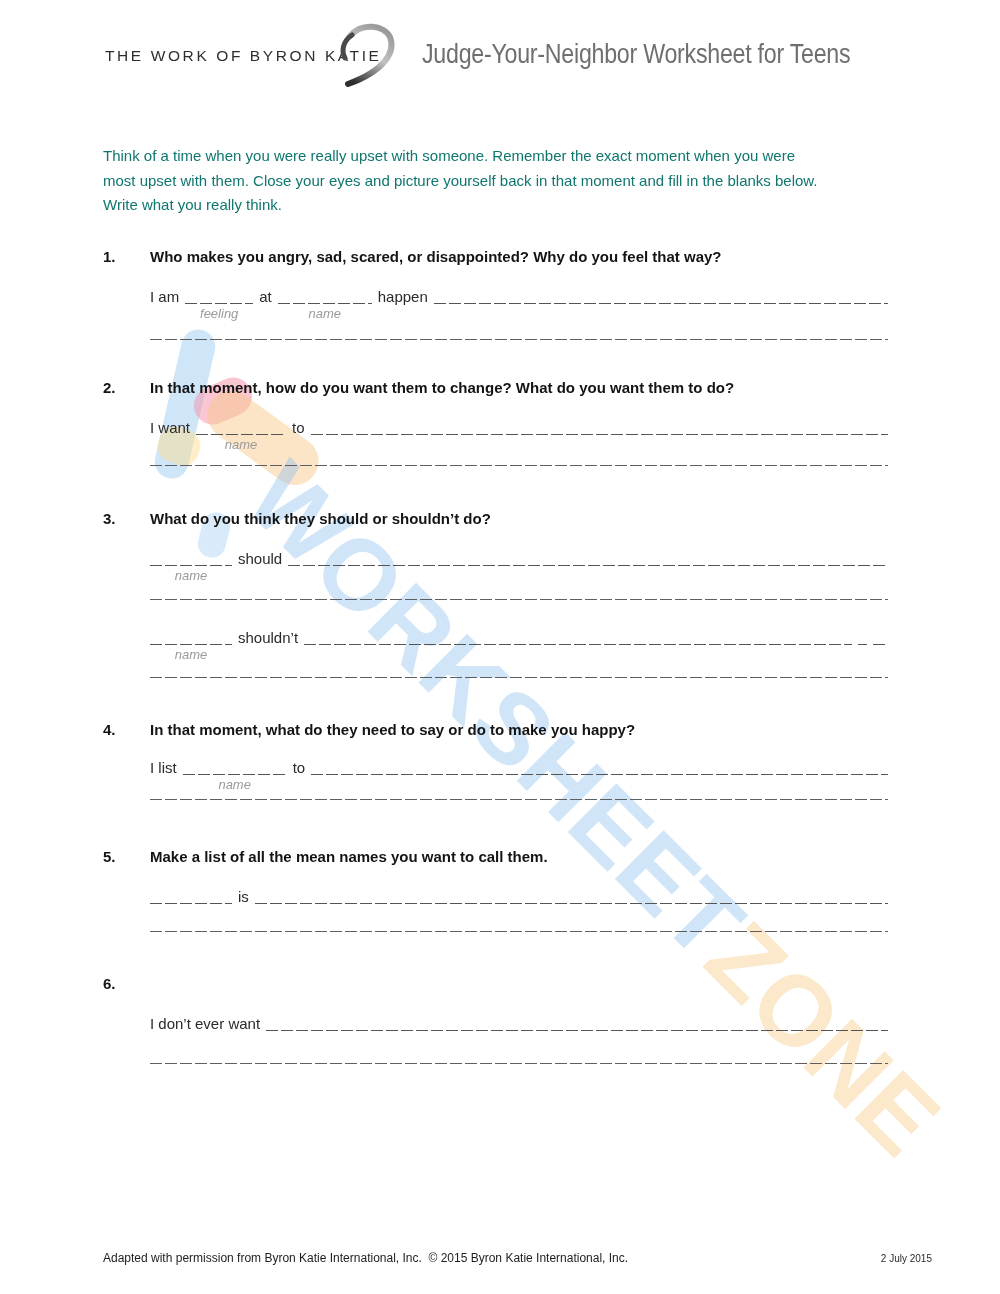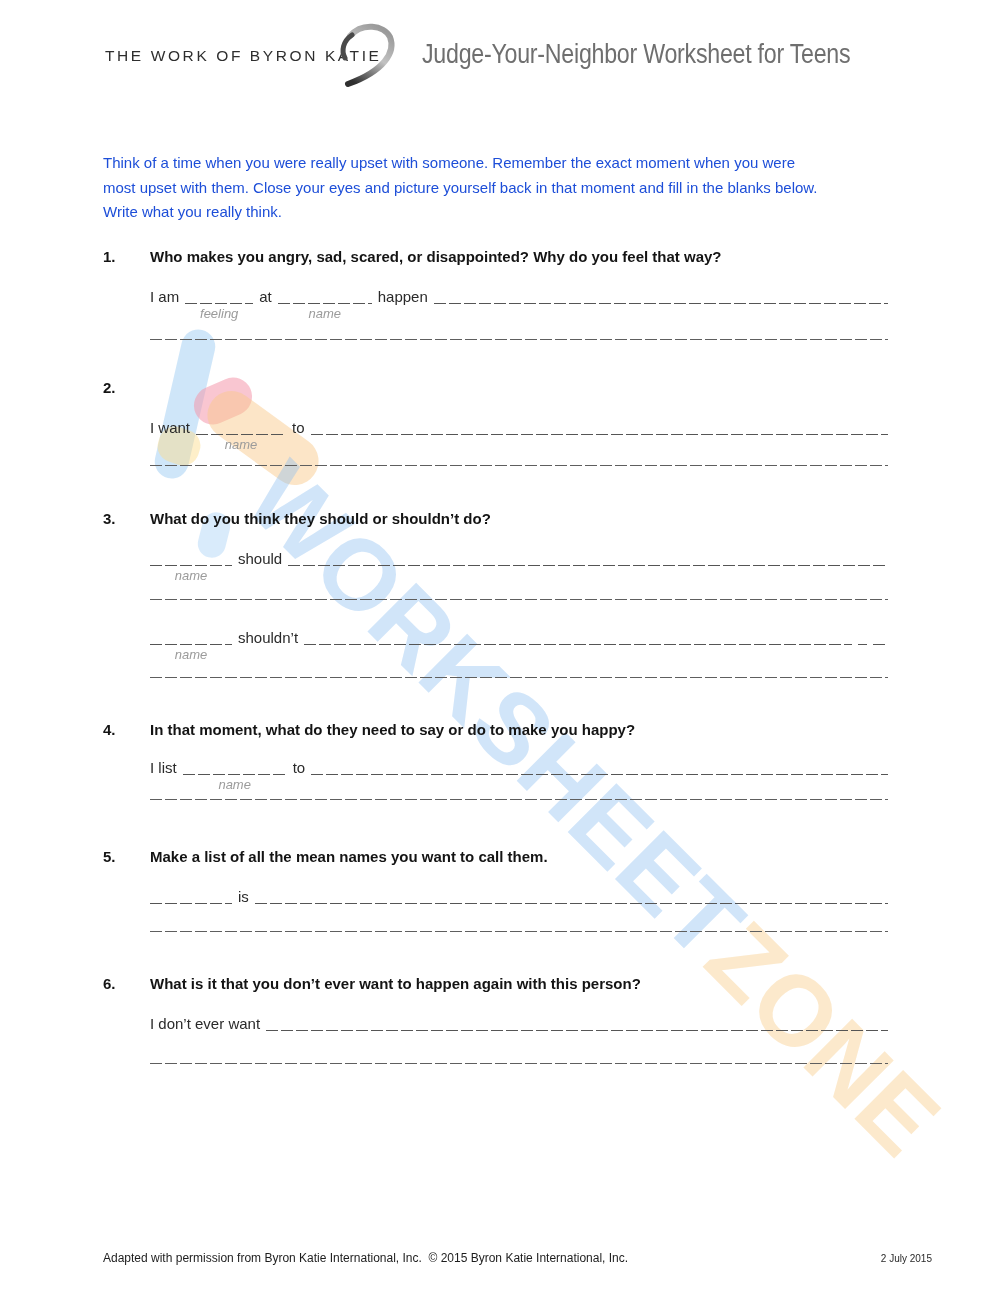--- a/index.html
+++ b/index.html
@@ -23,22 +23,22 @@
   .doc-title{
     left:422px; top:39px;
     font-size:27px; letter-spacing:-0.3px; color:#6f6f6f;
     transform:scaleX(0.86); transform-origin:left top;
     white-space:nowrap;
   }
   .logo-svg{left:330px; top:22px;}
 
   
   .intro{
-    left:103px; top:151px;
-    font-size:15px; line-height:24.7px; color:#1d4ed8;
+    left:103px; top:144px;
+    font-size:15px; line-height:24.7px; color:#0f766e;
   }
 
   
   .q-head{
     left:103px; width:800px;
     display:flex;
     font-size:15px; font-weight:bold; color:#141414;
   }
   .q-head .num{width:47px; flex:0 0 47px;}
 
@@ -146,20 +146,21 @@
       <span class="blank" style="width:94px">
           <span class="sublabel">name</span>
         </span>
       <span class="w">happen</span>
       <span class="blank grow"></span>
     </div>
     <div class="abs line" style="top:339px"></div>
 
     <div class="abs q-head" style="top:379px">
       <span class="num">2.</span>
+      <span>In that moment, how do you want them to change? What do you want them to do?</span>
     </div>
     <div class="abs row" style="top:417px">
       <span class="w">I want</span>
       <span class="blank" style="width:90px">
           <span class="sublabel">name</span>
         </span>
       <span class="w">to</span>
       <span class="blank grow"></span>
     </div>
     <div class="abs line" style="top:465px"></div>
@@ -207,21 +208,20 @@
     </div>
     <div class="abs row" style="top:886px">
       <span class="blank" style="width:82px"></span>
       <span class="w">is</span>
       <span class="blank grow"></span>
     </div>
     <div class="abs line" style="top:931px"></div>
 
     <div class="abs q-head" style="top:975px">
       <span class="num">6.</span>
-      <span>What is it that you don’t ever want to happen again with this person?</span>
     </div>
     <div class="abs row" style="top:1013px">
       <span class="w">I don’t ever want</span>
       <span class="blank grow"></span>
     </div>
     <div class="abs line" style="top:1063px"></div>
 
     <div class="abs footer-credit">Adapted with permission from Byron Katie International, Inc.  © 2015 Byron Katie International, Inc.</div>
     <div class="abs footer-date">2 July 2015</div>
 

